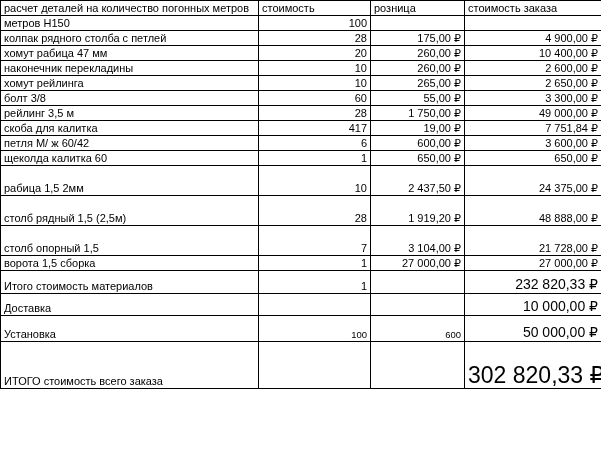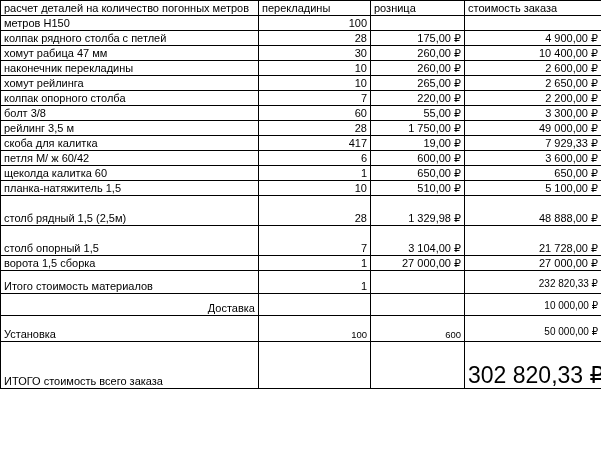--- a/index.html
+++ b/index.html
@@ -6,120 +6,114 @@
   body { width: 601px; height: 456px; overflow: hidden; position: relative;
          font-family: "Liberation Sans", "DejaVu Sans", sans-serif; color: #000; }
   table { border-collapse: collapse; position: absolute; left: 0; top: 0; table-layout: fixed; width: 601px; border-radius: 26px; }
   td { border: 1px solid #000; padding: 0 3px; font-size: 11px; line-height: 13px;
        vertical-align: bottom; white-space: nowrap; overflow: hidden; }
   col.c1 { width: 258px; } col.c2 { width: 112px; } col.c3 { width: 94px; } col.c4 { width: 137px; }
   td.num { text-align: right; }
   tr.h16 td { height: 14px; }
   tr.h31 td { height: 29px; }
   tr.h24 td { height: 22px; }
-  tr.h23 td { height: 21px; text-align: right; }
+  tr.h23 td { height: 21px; }
   tr.h27 td { height: 25px; }
   tr.h48 td { height: 46px; }
-  td.big { font-size: 10px; line-height: 18px; }
+  td.big { font-size: 14px; line-height: 18px; }
   td.huge { font-size: 23px; line-height: 26px; }
   td.small { font-size: 9.5px; }
 </style>
 </head>
 <body>
 
 <table>
   <colgroup>
       <col class="c1">
       <col class="c2">
       <col class="c3">
       <col class="c4">
     </colgroup>
   <tbody>
     <tr class="h16">
       <td>расчет деталей на количество погонных метров</td>
-      <td>перекладины</td>
+      <td>стоимость</td>
       <td>розница</td>
       <td>стоимость заказа</td>
     </tr>
     <tr class="h16">
       <td>метров Н150</td>
       <td class="num">100</td>
       <td class="num"></td>
       <td class="num"></td>
     </tr>
     <tr class="h16">
       <td>колпак рядного столба с петлей</td>
       <td class="num">28</td>
       <td class="num">175,00 ₽</td>
       <td class="num">4 900,00 ₽</td>
     </tr>
     <tr class="h16">
       <td>хомут рабица 47 мм</td>
-      <td class="num">30</td>
+      <td class="num">20</td>
       <td class="num">260,00 ₽</td>
       <td class="num">10 400,00 ₽</td>
     </tr>
     <tr class="h16">
       <td>наконечник перекладины</td>
       <td class="num">10</td>
       <td class="num">260,00 ₽</td>
       <td class="num">2 600,00 ₽</td>
     </tr>
     <tr class="h16">
       <td>хомут рейлинга</td>
       <td class="num">10</td>
       <td class="num">265,00 ₽</td>
       <td class="num">2 650,00 ₽</td>
-    </tr>
-    <tr class="h16">
-      <td>колпак опорного столба</td>
-      <td class="num">7</td>
-      <td class="num">220,00 ₽</td>
-      <td class="num">2 200,00 ₽</td>
     </tr>
     <tr class="h16">
       <td>болт 3/8</td>
       <td class="num">60</td>
       <td class="num">55,00 ₽</td>
       <td class="num">3 300,00 ₽</td>
     </tr>
     <tr class="h16">
       <td>рейлинг 3,5 м</td>
       <td class="num">28</td>
       <td class="num">1 750,00 ₽</td>
       <td class="num">49 000,00 ₽</td>
     </tr>
     <tr class="h16">
       <td>скоба для калитка</td>
       <td class="num">417</td>
       <td class="num">19,00 ₽</td>
-      <td class="num">7 929,33 ₽</td>
+      <td class="num">7 751,84 ₽</td>
     </tr>
     <tr class="h16">
       <td>петля М/ ж 60/42</td>
       <td class="num">6</td>
       <td class="num">600,00 ₽</td>
       <td class="num">3 600,00 ₽</td>
     </tr>
     <tr class="h16">
       <td>щеколда калитка 60</td>
       <td class="num">1</td>
       <td class="num">650,00 ₽</td>
       <td class="num">650,00 ₽</td>
     </tr>
-    <tr class="h16">
-      <td>планка-натяжитель 1,5</td>
+    <tr class="h31">
+      <td>рабица 1,5 2мм</td>
       <td class="num">10</td>
-      <td class="num">510,00 ₽</td>
-      <td class="num">5 100,00 ₽</td>
+      <td class="num">2 437,50 ₽</td>
+      <td class="num">24 375,00 ₽</td>
     </tr>
     <tr class="h31">
       <td>столб рядный 1,5 (2,5м)</td>
       <td class="num">28</td>
-      <td class="num">1 329,98 ₽</td>
+      <td class="num">1 919,20 ₽</td>
       <td class="num">48 888,00 ₽</td>
     </tr>
     <tr class="h31">
       <td>столб опорный 1,5</td>
       <td class="num">7</td>
       <td class="num">3 104,00 ₽</td>
       <td class="num">21 728,00 ₽</td>
     </tr>
     <tr class="h16">
       <td>ворота 1,5 сборка</td>

